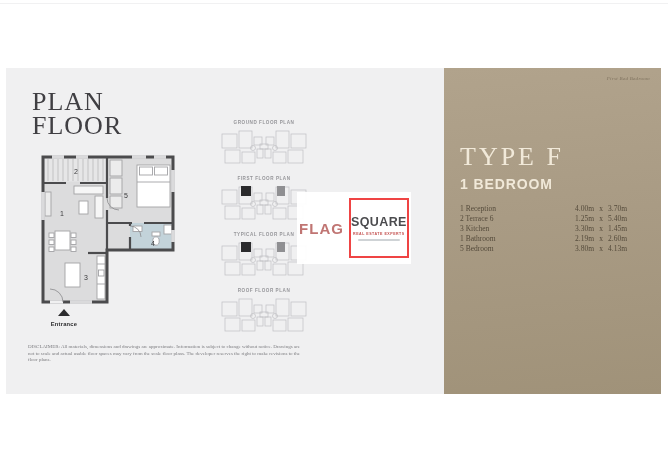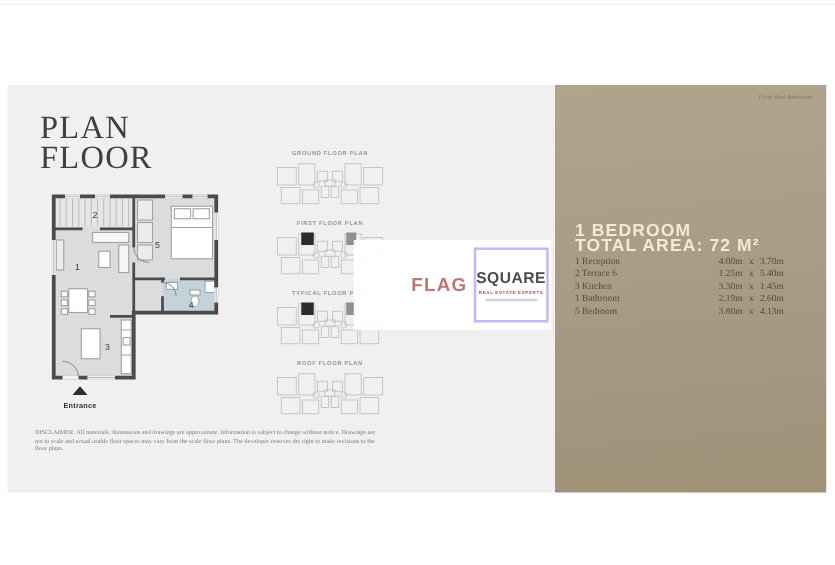--- a/index.html
+++ b/index.html
@@ -14,24 +14,24 @@
     font-size:26px;line-height:0.92;letter-spacing:1px;color:#403f43;font-weight:400;}
 
   .plan-svg{position:absolute;left:30px;top:84px;}
 
   .thumbs{position:absolute;left:211px;top:50px;width:94px;}
   .thumb{position:absolute;left:0;width:94px;text-align:center;}
   .thumb-label{font-size:4.6px;letter-spacing:.55px;color:#96969a;font-weight:600;}
   .thumb svg{margin-top:2px;}
   .t0{top:2px}.t1{top:58px}.t2{top:114px}.t3{top:170px}
 
-  .logo{position:absolute;left:277px;top:124px;width:114px;height:72px;
-    background:rgba(255,255,255,.95);display:flex;align-items:center;justify-content:center;gap:5px;padding-left:44px;}
+  .logo{position:absolute;left:291px;top:124px;width:114px;height:72px;
+    background:rgba(255,255,255,.95);display:flex;align-items:center;justify-content:center;gap:5px;}
   .logo-word1{font-size:15px;font-weight:700;letter-spacing:1px;color:#c07573;}
-  .logo-square{width:56px;height:56px;border:2px solid #c4b5fd;display:flex;flex-direction:column;
+  .logo-square{width:56px;height:56px;border:2px solid #ef4444;display:flex;flex-direction:column;
     align-items:center;justify-content:center;background:#fff;}
   .logo-word2{font-size:12.5px;font-weight:700;letter-spacing:.4px;color:#4c4c4f;}
   .logo-tagline{margin-top:3px;font-size:3.6px;font-weight:700;letter-spacing:.5px;color:#c4504f;}
   .logo-subbar{margin-top:3px;width:42px;height:1.5px;background:#cfd3d6;border-radius:1px;}
 
   .disclaimer{position:absolute;left:22px;top:276px;width:276px;
     font-family:"Liberation Serif",serif;font-size:5px;line-height:1.3;color:#7d7d80;}
 
   .watermark{position:absolute;right:11px;top:8px;font-family:"Liberation Serif",serif;
     font-style:italic;font-size:5px;letter-spacing:.3px;color:rgba(75,63,48,.5);}
@@ -280,22 +280,22 @@
           <span class="logo-tagline">REAL ESTATE EXPERTS</span>
           <span class="logo-subbar"></span>
         </span>
       </div>
 
       <div class="disclaimer">DISCLAIMER: All materials, dimensions and drawings are approximate. Information is subject to change without notice. Drawings are not to scale and actual usable floor spaces may vary from the scale floor plans. The developer reserves the right to make revisions to the floor plans.</div>
     </div>
 
     <div class="panel">
       <div class="watermark">First Bed Bedroom</div>
+      <div class="type-title">TYPE F</div>
       <div class="panel-sub bedroom-line">1 BEDROOM</div>
-      <div class="panel-sub area-line">TOTAL AREA: 72 M²</div>
 
       <div class="rooms">
         <div class="room-row">
           <span class="rname">1 Reception</span>
           <span class="rdim-w">4.00m</span>
           <span class="rdim-x">x</span>
           <span class="rdim-h">3.70m</span>
         </div>
         <div class="room-row">
           <span class="rname">2 Terrace 6</span>

